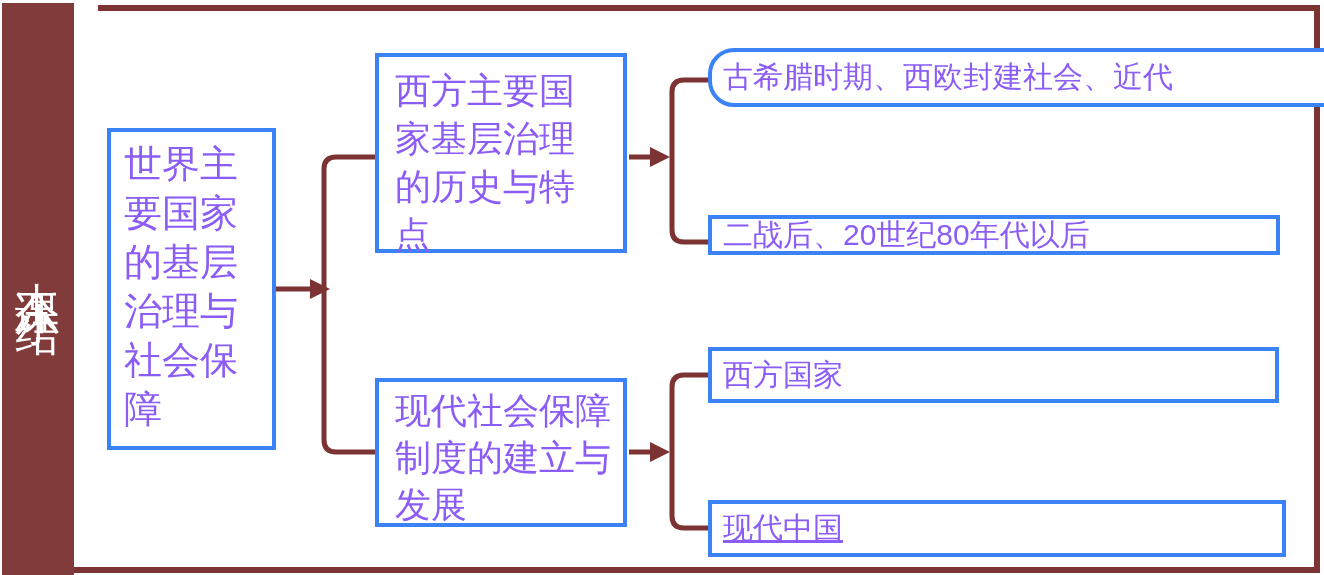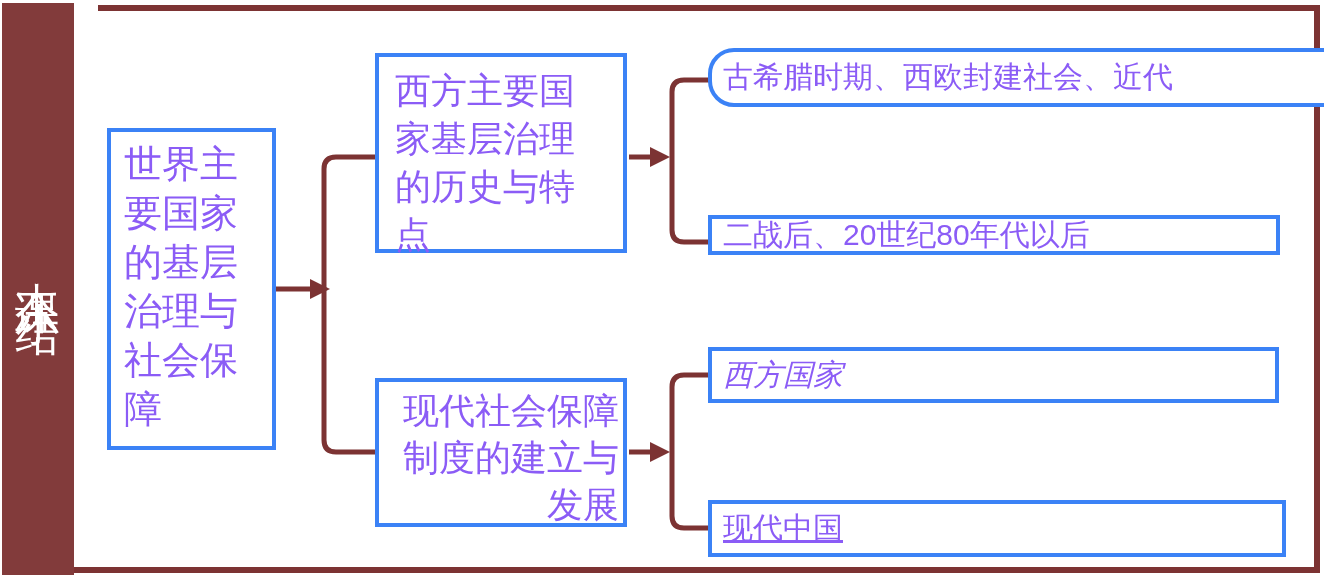--- a/index.html
+++ b/index.html
@@ -59,32 +59,31 @@
     left: 375px; top: 53px;
     width: 252px; height: 200px;
     font-size: 36px; line-height: 48px;
     padding: 10px 20px 0 16px;
   }
   #branch-node-2 {
     left: 375px; top: 378px;
     width: 252px; height: 149px;
     font-size: 36px; line-height: 47px;
     padding: 5px 4px 0 16px;
-    text-align: right;
   }
   .leaf {
     display: flex;
     align-items: center;
     font-size: 30px;
     padding: 0 10px 0 11px;
     white-space: nowrap;
   }
   #leaf-1 { left: 708px; top: 48px;  width: 678px; height: 59px; border-radius: 26px; }
   #leaf-2 { left: 708px; top: 215px; width: 572px; height: 40px; }
-  #leaf-3 { left: 708px; top: 347px; width: 571px; height: 56px; font-style: italic; }
+  #leaf-3 { left: 708px; top: 347px; width: 571px; height: 56px; }
   #leaf-4 { left: 708px; top: 500px; width: 578px; height: 57px; text-decoration: underline; }
 
   #connectors {
     position: absolute;
     left: 0; top: 0;
     width: 1324px; height: 575px;
     pointer-events: none;
   }
   #connectors path.line {
     fill: none;

